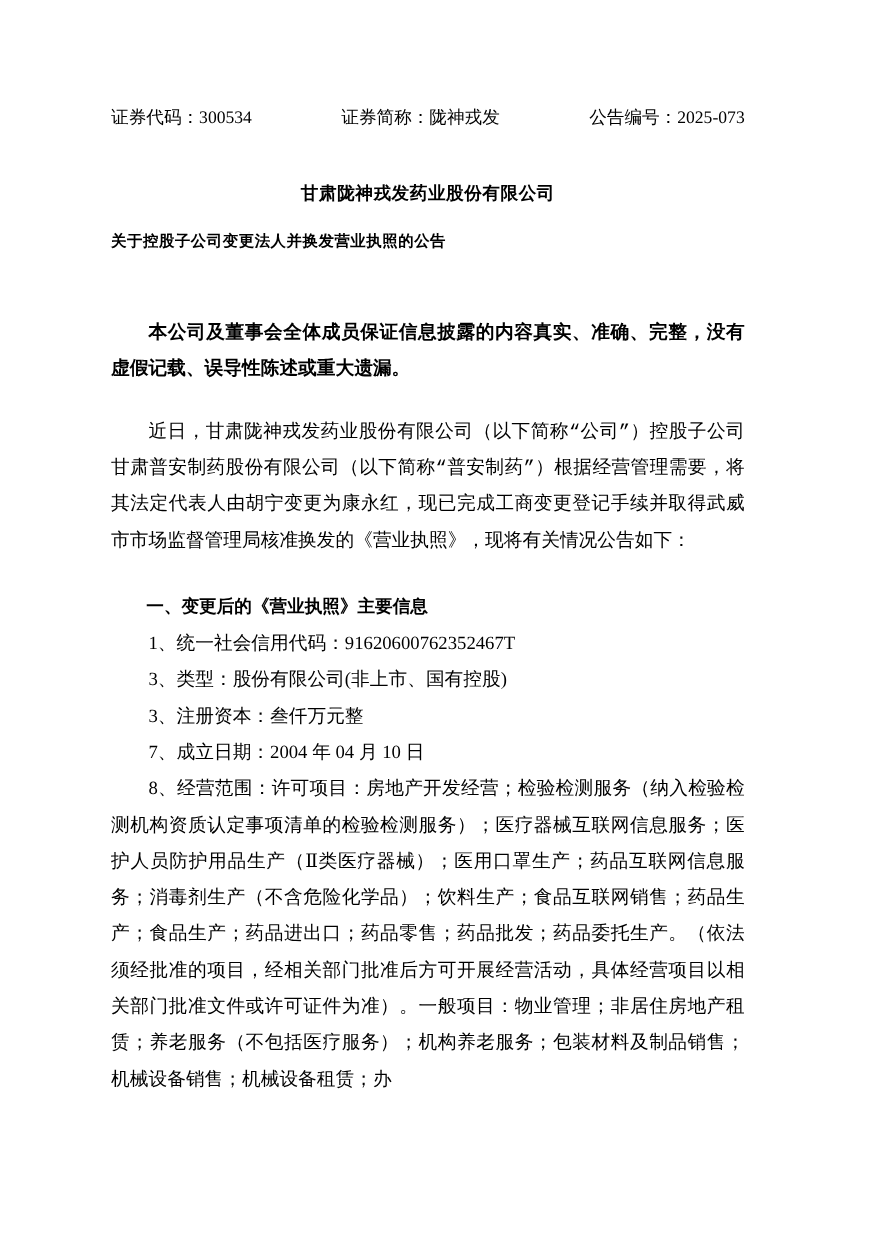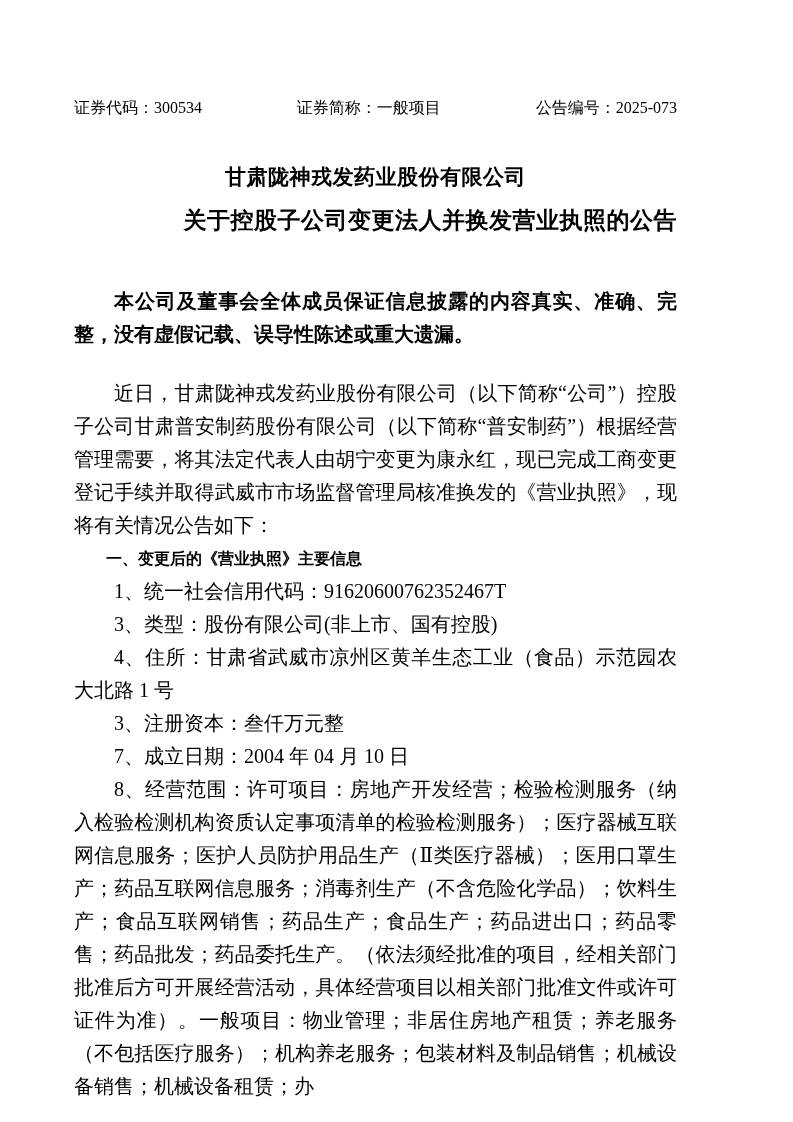--- a/index.html
+++ b/index.html
@@ -8,86 +8,87 @@
     font-family: "Liberation Serif", "DejaVu Serif", serif;
     color: #000000;
   }
   .page {
     position: relative;
     width: 793px;
     height: 1122px;
     margin: 0 auto;
     background: #ffffff;
     overflow: hidden;
-    padding: 97px 116px 0 74px;
+    padding: 97px 116px 0 101px;
   }
   .doc-header {
     display: flex;
     justify-content: space-between;
     align-items: baseline;
     font-size: 16px;
     line-height: 22px;
     white-space: nowrap;
   }
   .doc-title {
     margin-top: 36px;
-    font-size: 21px;
+    font-size: 16px;
     font-weight: bold;
     text-align: center;
     line-height: 44px;
     letter-spacing: 0.5px;
   }
   .doc-subtitle {
-    font-size: 23px;
+    font-size: 14px;
     font-weight: bold;
-    text-align: right;
+    text-align: left;
     line-height: 44px;
     letter-spacing: 0.5px;
   }
   p.body-text {
-    font-size: 20px;
+    font-size: 17px;
     line-height: 33px;
     text-align: justify;
     text-indent: 2em;
   }
   .statement {
     margin-top: 42px;
     font-weight: bold;
   }
   .intro {
     margin-top: 26px;
+    font-family: Liberation Mono, monospace;
   }
   .section-heading {
     font-size: 16px;
     line-height: 33px;
     text-indent: 2em;
     font-weight: bold;
     text-align: justify;
+    margin-top: 26px;
   }
 </style>
 </head>
 <body>
 
 <div class="page">
 
   <div class="doc-header">
     <span>证券代码：300534</span>
-    <span>证券简称：一般项目</span>
+    <span>证券简称：陇神戎发</span>
     <span>公告编号：2025-073</span>
   </div>
 
   <div class="doc-title">甘肃陇神戎发药业股份有限公司</div>
   <div class="doc-subtitle">关于控股子公司变更法人并换发营业执照的公告</div>
 
   <p class="body-text statement">本公司及董事会全体成员保证信息披露的内容真实、准确、完整，没有虚假记载、误导性陈述或重大遗漏。</p>
 
   <p class="body-text intro">近日，甘肃陇神戎发药业股份有限公司（以下简称“公司”）控股子公司甘肃普安制药股份有限公司（以下简称“普安制药”）根据经营管理需要，将其法定代表人由胡宁变更为康永红，现已完成工商变更登记手续并取得武威市市场监督管理局核准换发的《营业执照》，现将有关情况公告如下：</p>
 
   <div class="section-heading">一、变更后的《营业执照》主要信息</div>
 
   <p class="body-text">1、统一社会信用代码：91620600762352467T</p>
   <p class="body-text">3、类型：股份有限公司(非上市、国有控股)</p>
-  <p class="body-text">4、住所：甘肃省武威市凉州区黄羊生态工业（食品）示范园农大北路 1 号</p>
   <p class="body-text">3、注册资本：叁仟万元整</p>
   <p class="body-text">7、成立日期：2004 年 04 月 10 日</p>
   <p class="body-text">8、经营范围：许可项目：房地产开发经营；检验检测服务（纳入检验检测机构资质认定事项清单的检验检测服务）；医疗器械互联网信息服务；医护人员防护用品生产（Ⅱ类医疗器械）；医用口罩生产；药品互联网信息服务；消毒剂生产（不含危险化学品）；饮料生产；食品互联网销售；药品生产；食品生产；药品进出口；药品零售；药品批发；药品委托生产。（依法须经批准的项目，经相关部门批准后方可开展经营活动，具体经营项目以相关部门批准文件或许可证件为准）。一般项目：物业管理；非居住房地产租赁；养老服务（不包括医疗服务）；机构养老服务；包装材料及制品销售；机械设备销售；机械设备租赁；办</p>
 
 </div>
 
 </body></html>

